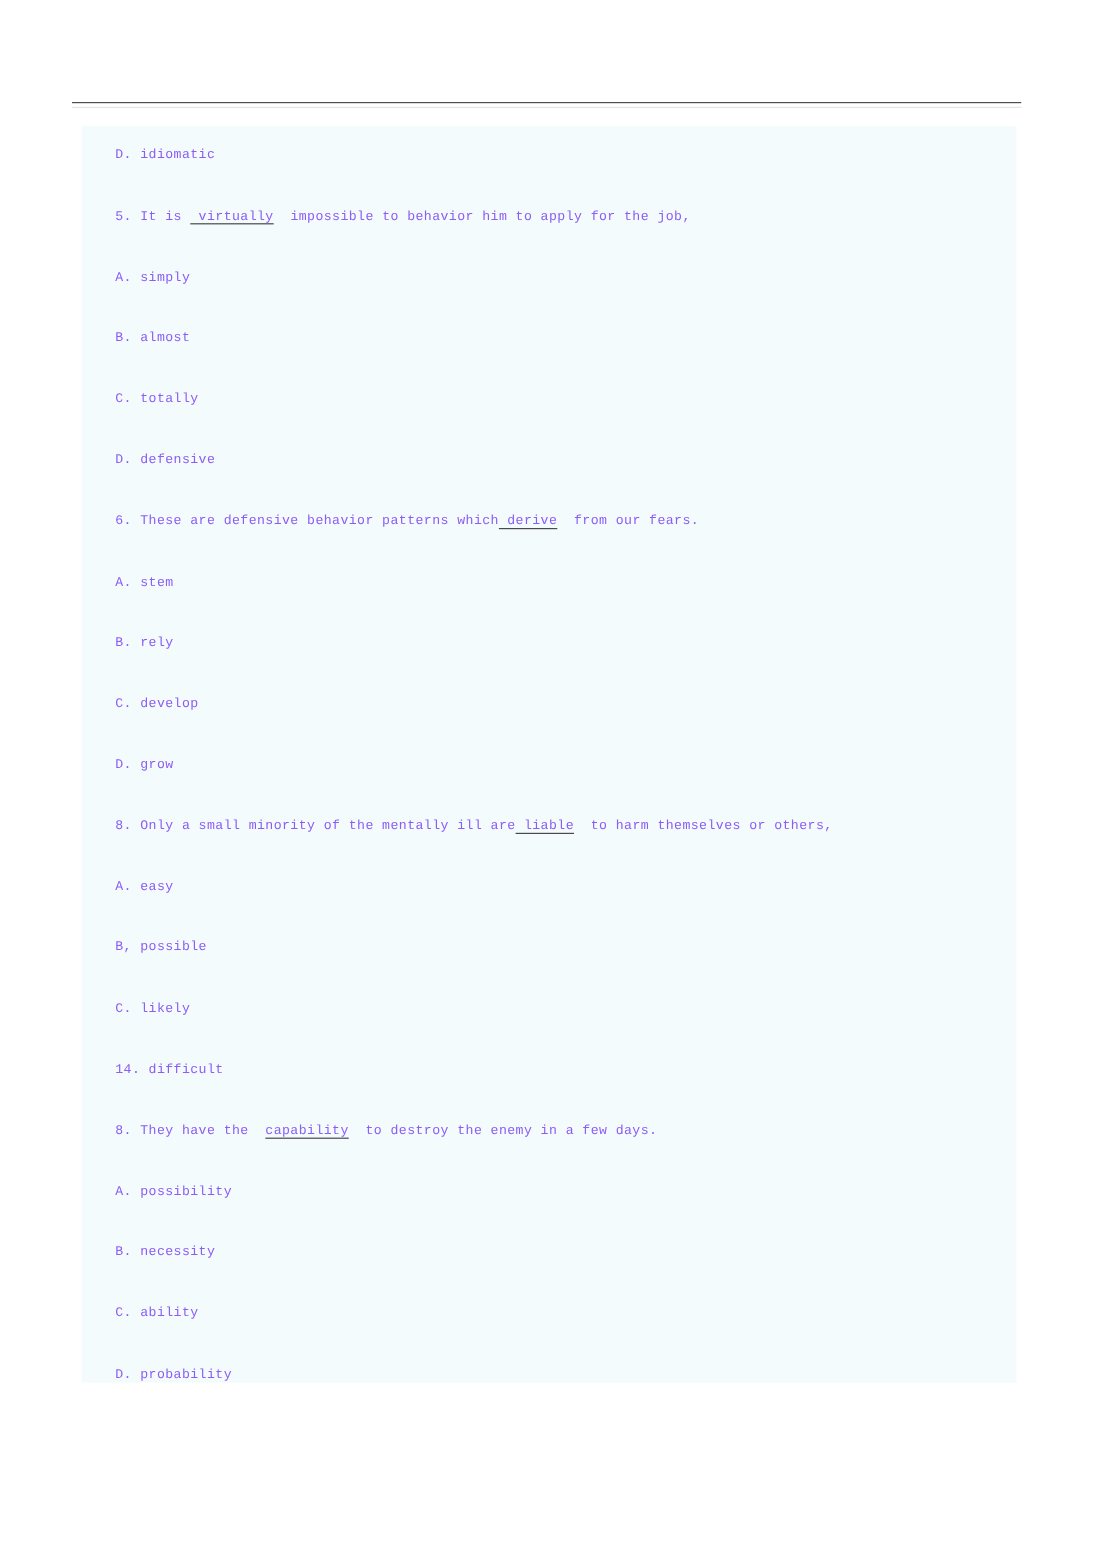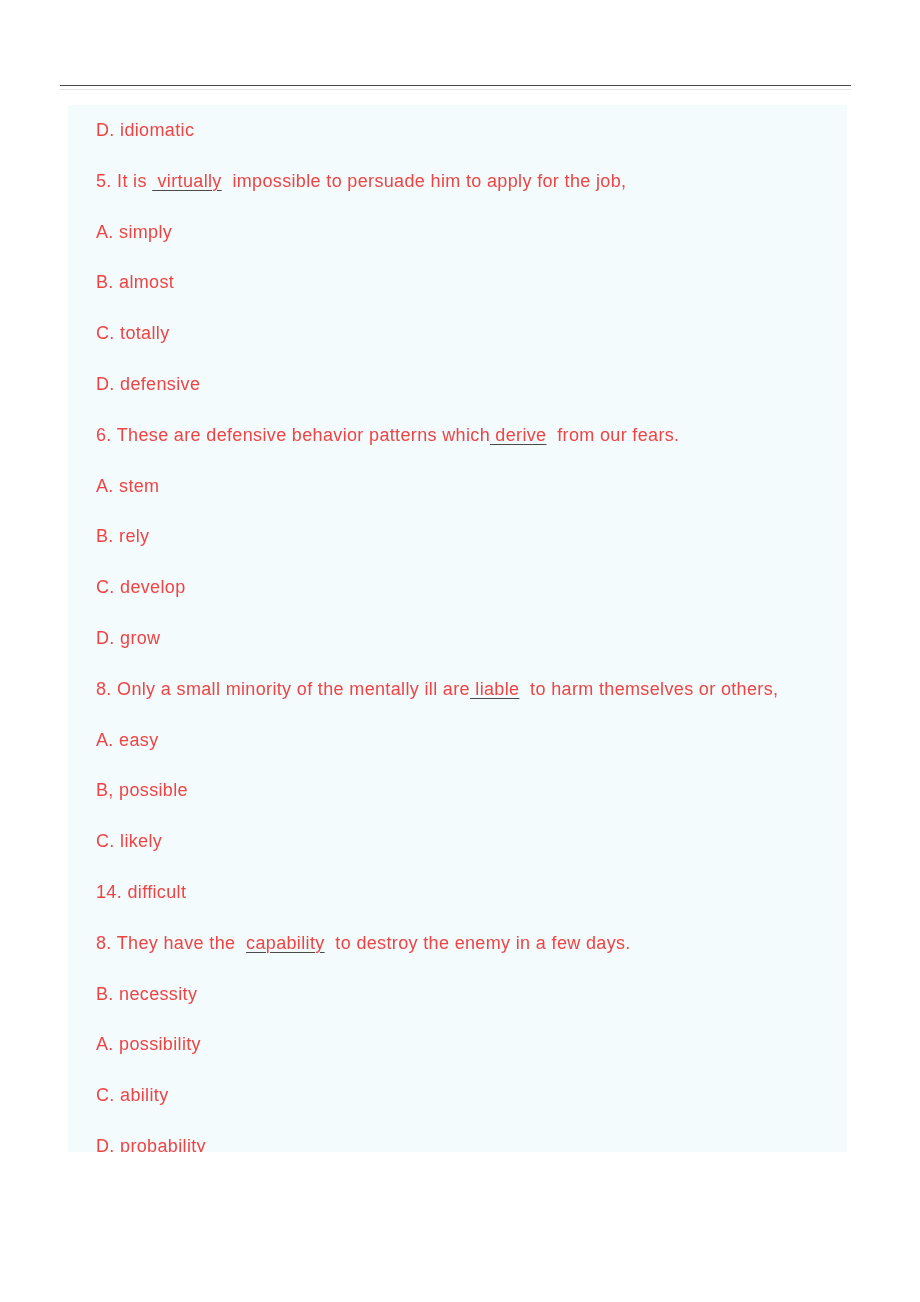--- a/index.html
+++ b/index.html
@@ -58,24 +58,24 @@
     position: absolute;
     left: 28px;
     top: 0;
     right: 0;
   }
 
   .line {
     height: 50.8px;
     line-height: 50.8px;
     white-space: pre;
-    font-size: 18px;
+    font-size: 11px;
     letter-spacing: 0.35px;
-    color: #ef4444;
-    font-family: Liberation Sans, sans-serif;
+    color: #8b5cf6;
+    font-family: Liberation Mono, monospace;
   }
 
   .line .u {
     text-decoration: underline;
     text-decoration-color: #4a4a4a;
     text-underline-offset: 3px;
     text-decoration-thickness: 1px;
     margin-top: 40px;
   }
 
@@ -86,36 +86,36 @@
 
 <div class="page">
 
   <div class="header-rule"></div>
   <div class="header-rule-shadow"></div>
 
   <div class="content-block">
     <div class="spacer-top"></div>
     <div class="lines" id="lines-container">
         <div class="line"><span>D. idiomatic</span></div>
-        <div class="line"><span>5. It is </span><span class="u"> virtually</span><span>  impossible to persuade him to apply for the job,</span></div>
+        <div class="line"><span>5. It is </span><span class="u"> virtually</span><span>  impossible to behavior him to apply for the job,</span></div>
         <div class="line"><span>A. simply</span></div>
         <div class="line"><span>B. almost</span></div>
         <div class="line"><span>C. totally</span></div>
         <div class="line"><span>D. defensive</span></div>
         <div class="line"><span>6. These are defensive behavior patterns which</span><span class="u"> derive</span><span>  from our fears.</span></div>
         <div class="line"><span>A. stem</span></div>
         <div class="line"><span>B. rely</span></div>
         <div class="line"><span>C. develop</span></div>
         <div class="line"><span>D. grow</span></div>
         <div class="line"><span>8. Only a small minority of the mentally ill are</span><span class="u"> liable</span><span>  to harm themselves or others,</span></div>
         <div class="line"><span>A. easy</span></div>
         <div class="line"><span>B, possible</span></div>
         <div class="line"><span>C. likely</span></div>
         <div class="line"><span>14. difficult</span></div>
         <div class="line"><span>8. They have the  </span><span class="u">capability</span><span>  to destroy the enemy in a few days.</span></div>
+        <div class="line"><span>A. possibility</span></div>
         <div class="line"><span>B. necessity</span></div>
-        <div class="line"><span>A. possibility</span></div>
         <div class="line"><span>C. ability</span></div>
         <div class="line"><span>D. probability</span></div>
       </div>
   </div>
 
 </div>
 
 </body></html>

